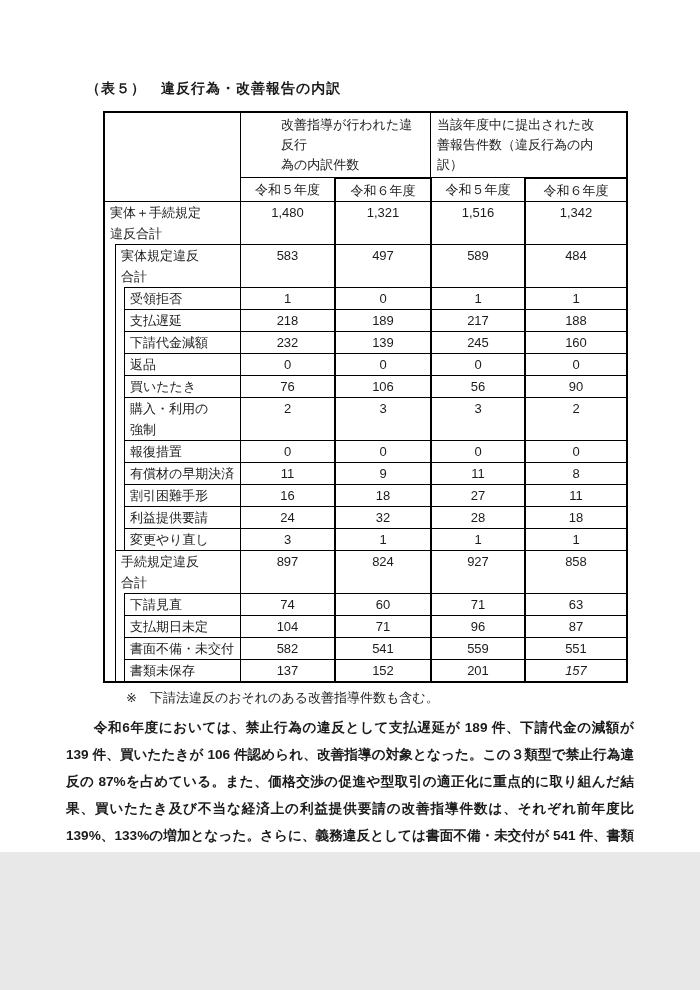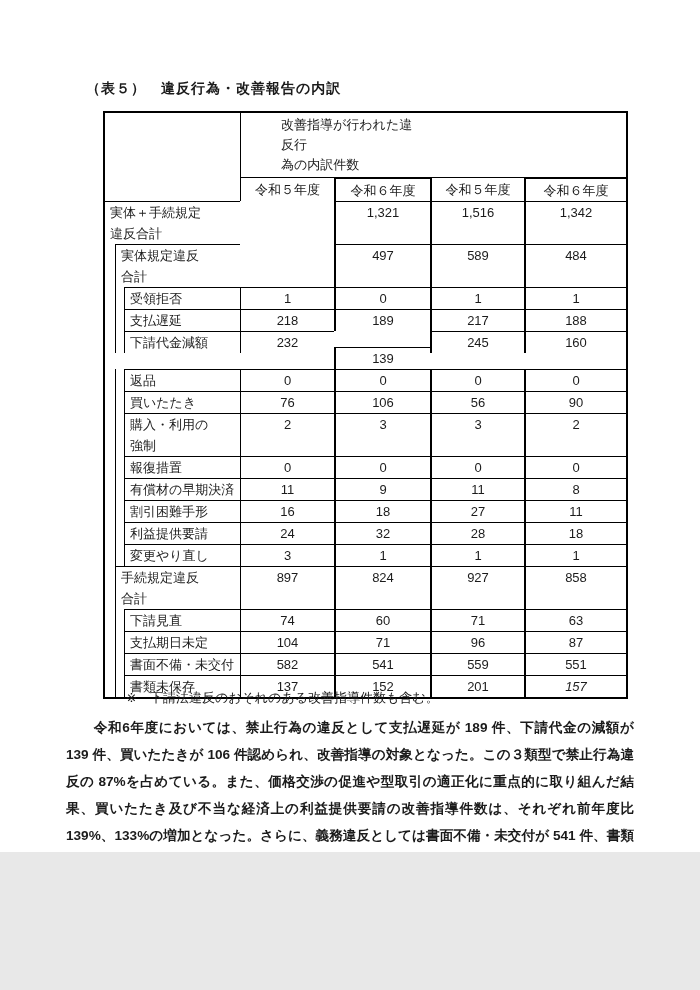--- a/index.html
+++ b/index.html
@@ -64,32 +64,37 @@
 <body>
 
 <div class="page">
 
   <div class="title">（表５）　違反行為・改善報告の内訳</div>
 
   <div class="tbl" id="tbl">
       <div class="cell " style="grid-area: 1 / 1 / 3 / 4;"></div>
       <div class="cell ghead bl1" style="grid-area: 1 / 4 / auto / 6; padding-left: 40px;">改善指導が行われた違反行
 為の内訳件数</div>
+      <div class="cell ghead bl1" style="grid-area: 1 / 6 / auto / 8;">当該年度中に提出された改
+善報告件数（違反行為の内
+訳）</div>
       <div class="cell yhead bl1 bt1" style="grid-area: 2 / 4;">令和５年度</div>
       <div class="cell yhead bl2 bt2" style="grid-area: 2 / 5;">令和６年度</div>
       <div class="cell yhead bl2 bt1" style="grid-area: 2 / 6;">令和５年度</div>
       <div class="cell yhead bl2 bt2" style="grid-area: 2 / 7;">令和６年度</div>
       <div class="cell lbl bt1 dbl" style="grid-area: 3 / 1 / auto / 4;">実体＋手続規定
 違反合計</div>
+      <div class="cell num bl1 bt1 dbl" style="grid-area: 3 / 4;">1,480</div>
       <div class="cell num bl2 bt1 dbl" style="grid-area: 3 / 5;">1,321</div>
       <div class="cell num bl2 bt1 dbl" style="grid-area: 3 / 6;">1,516</div>
       <div class="cell num bl2 bt1 dbl" style="grid-area: 3 / 7;">1,342</div>
       <div class="cell sp dbl" style="grid-area: 4 / 1;"></div>
       <div class="cell lbl bt1 bl1 dbl" style="grid-area: 4 / 2 / auto / 4;">実体規定違反
 合計</div>
+      <div class="cell num bl1 bt1 dbl" style="grid-area: 4 / 4;">583</div>
       <div class="cell num bl2 bt1 dbl" style="grid-area: 4 / 5;">497</div>
       <div class="cell num bl2 bt1 dbl" style="grid-area: 4 / 6;">589</div>
       <div class="cell num bl2 bt1 dbl" style="grid-area: 4 / 7;">484</div>
       <div class="cell sp sgl" style="grid-area: 5 / 1;"></div>
       <div class="cell sp bl1 sgl" style="grid-area: 5 / 2;"></div>
       <div class="cell lbl bt1 bl1 sgl" style="grid-area: 5 / 3;">受領拒否</div>
       <div class="cell num bl1 bt1 sgl" style="grid-area: 5 / 4;">1</div>
       <div class="cell num bl2 bt1 sgl" style="grid-area: 5 / 5;">0</div>
       <div class="cell num bl2 bt1 sgl" style="grid-area: 5 / 6;">1</div>
       <div class="cell num bl2 bt1 sgl" style="grid-area: 5 / 7;">1</div>
@@ -97,21 +102,21 @@
       <div class="cell sp bl1 sgl" style="grid-area: 6 / 2;"></div>
       <div class="cell lbl bt1 bl1 sgl" style="grid-area: 6 / 3;">支払遅延</div>
       <div class="cell num bl1 bt1 sgl" style="grid-area: 6 / 4;">218</div>
       <div class="cell num bl2 bt1 sgl" style="grid-area: 6 / 5;">189</div>
       <div class="cell num bl2 bt1 sgl" style="grid-area: 6 / 6;">217</div>
       <div class="cell num bl2 bt1 sgl" style="grid-area: 6 / 7;">188</div>
       <div class="cell sp sgl" style="grid-area: 7 / 1;"></div>
       <div class="cell sp bl1 sgl" style="grid-area: 7 / 2;"></div>
       <div class="cell lbl bt1 bl1 sgl" style="grid-area: 7 / 3;">下請代金減額</div>
       <div class="cell num bl1 bt1 sgl" style="grid-area: 7 / 4;">232</div>
-      <div class="cell num bl2 bt1 sgl" style="grid-area: 7 / 5; margin-top: 16px;">139</div>
+      <div class="cell num bl2 bt1 sgl" style="grid-area: 7 / 5;">139</div>
       <div class="cell num bl2 bt1 sgl" style="grid-area: 7 / 6;">245</div>
       <div class="cell num bl2 bt1 sgl" style="grid-area: 7 / 7;">160</div>
       <div class="cell sp sgl" style="grid-area: 8 / 1;"></div>
       <div class="cell sp bl1 sgl" style="grid-area: 8 / 2;"></div>
       <div class="cell lbl bt1 bl1 sgl" style="grid-area: 8 / 3;">返品</div>
       <div class="cell num bl1 bt1 sgl" style="grid-area: 8 / 4;">0</div>
       <div class="cell num bl2 bt1 sgl" style="grid-area: 8 / 5;">0</div>
       <div class="cell num bl2 bt1 sgl" style="grid-area: 8 / 6;">0</div>
       <div class="cell num bl2 bt1 sgl" style="grid-area: 8 / 7;">0</div>
       <div class="cell sp sgl" style="grid-area: 9 / 1;"></div>

